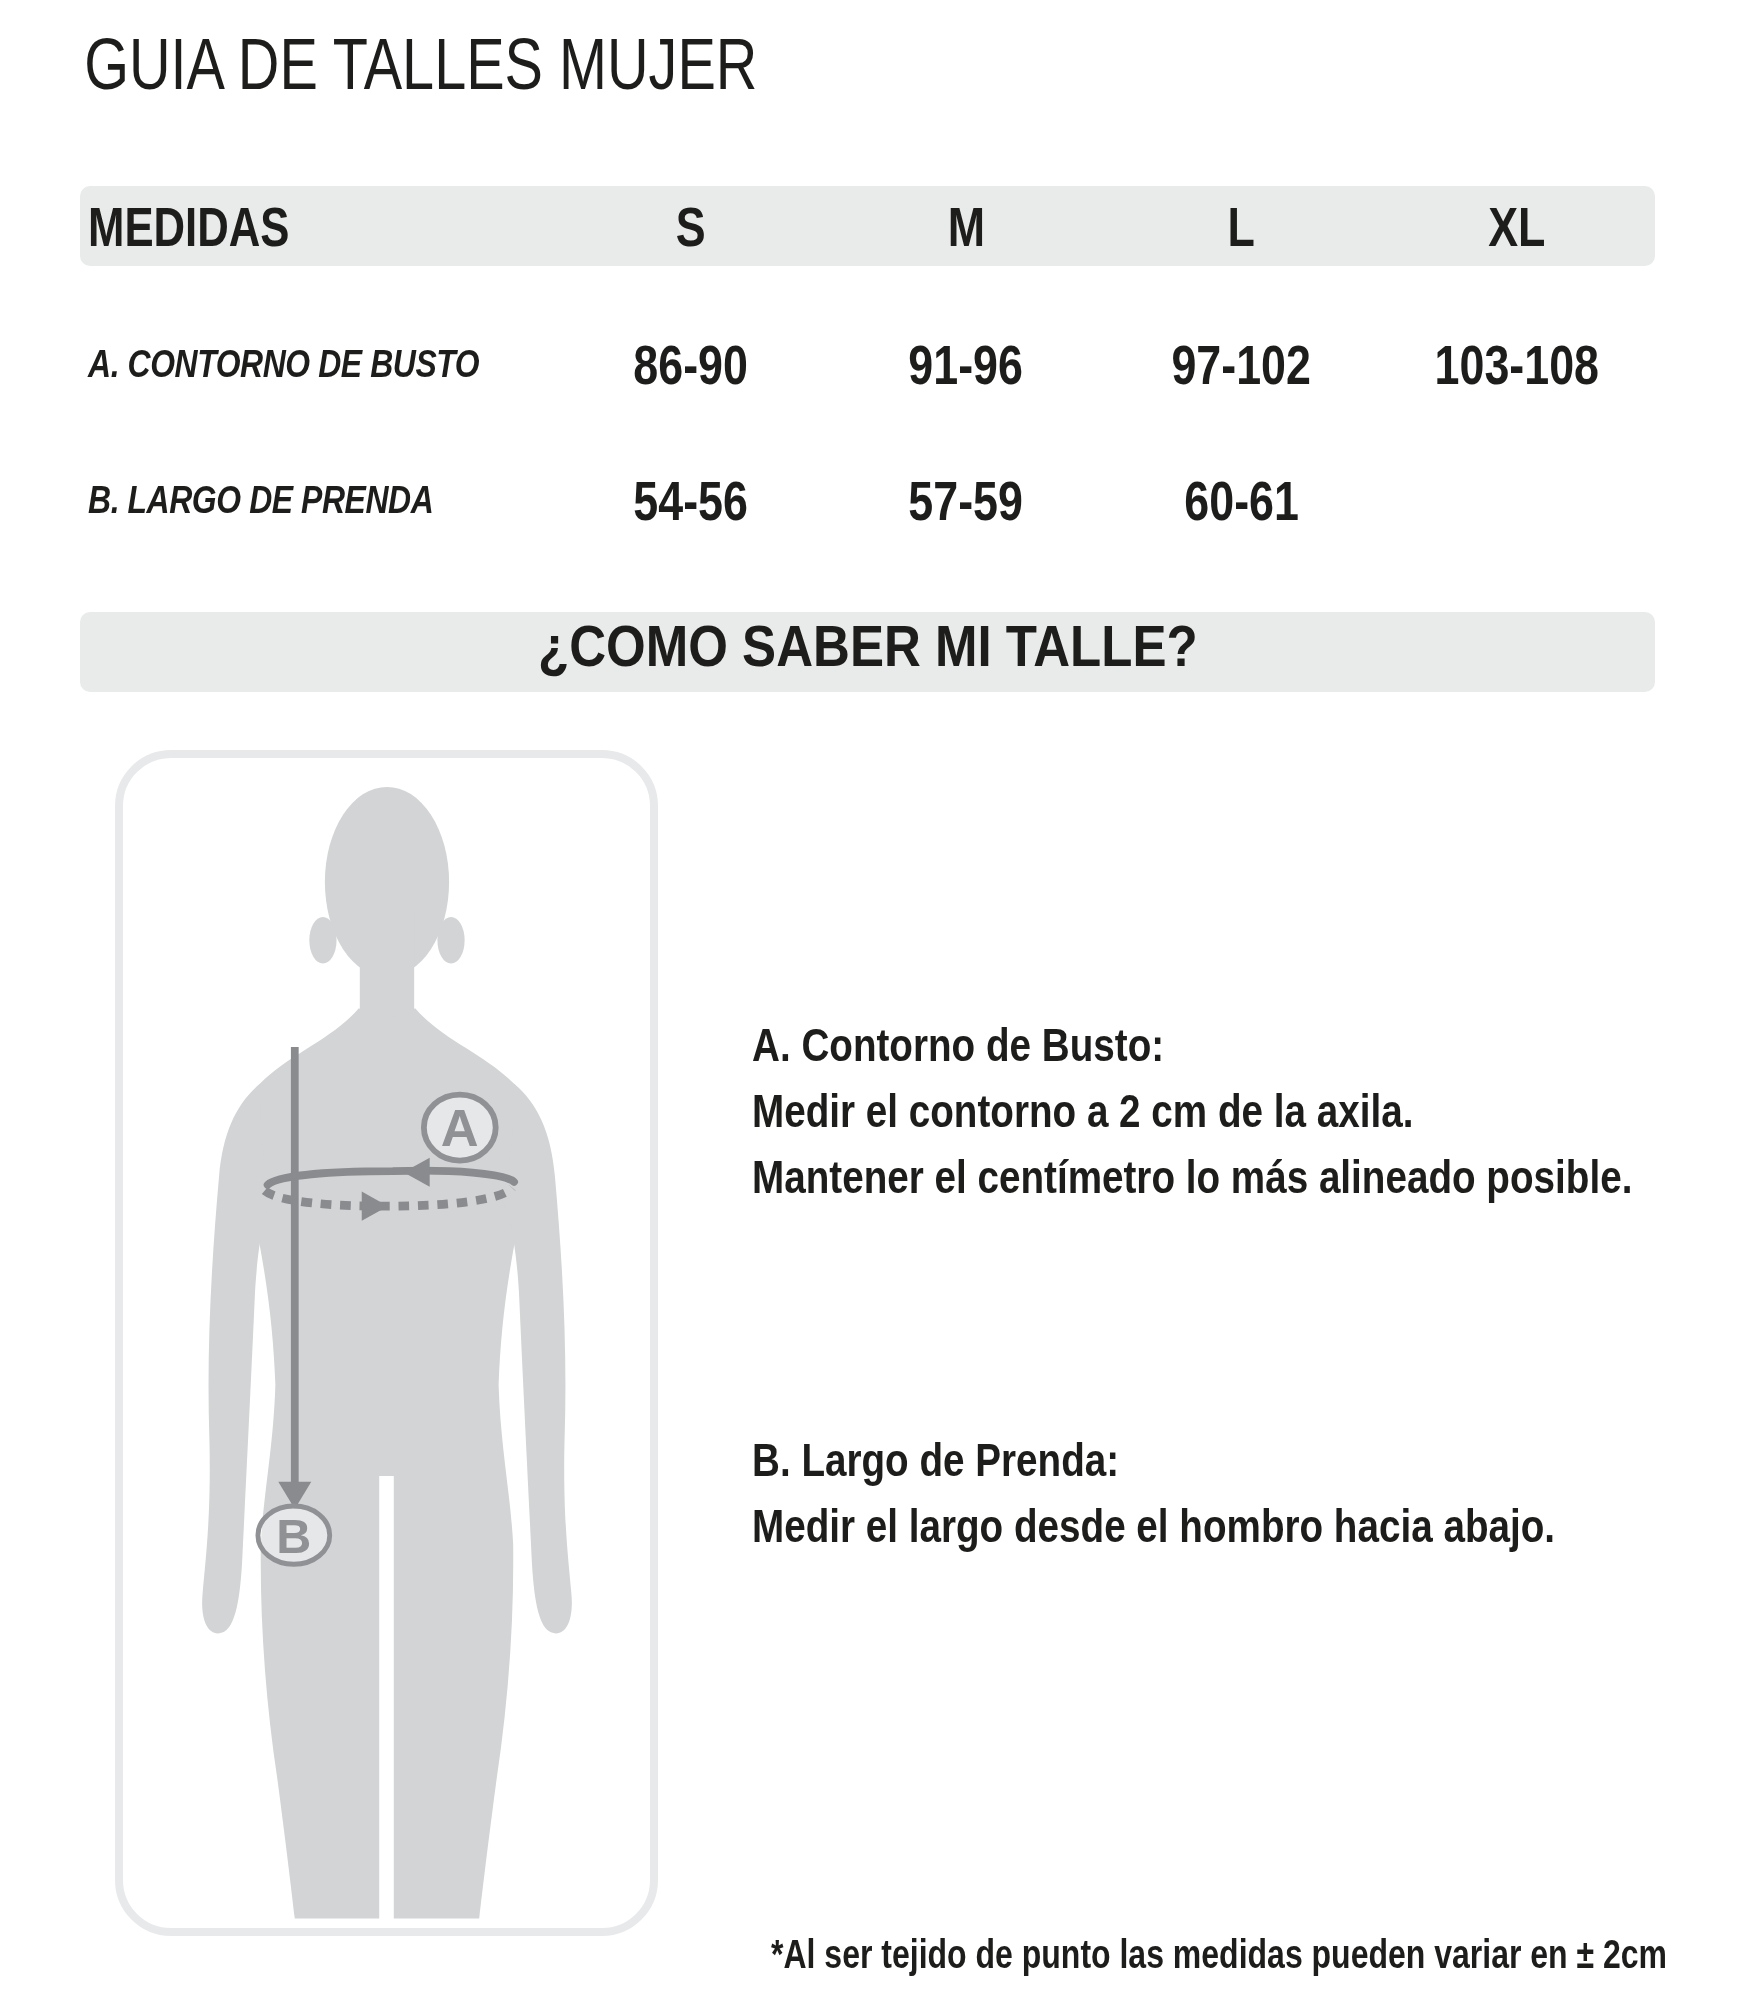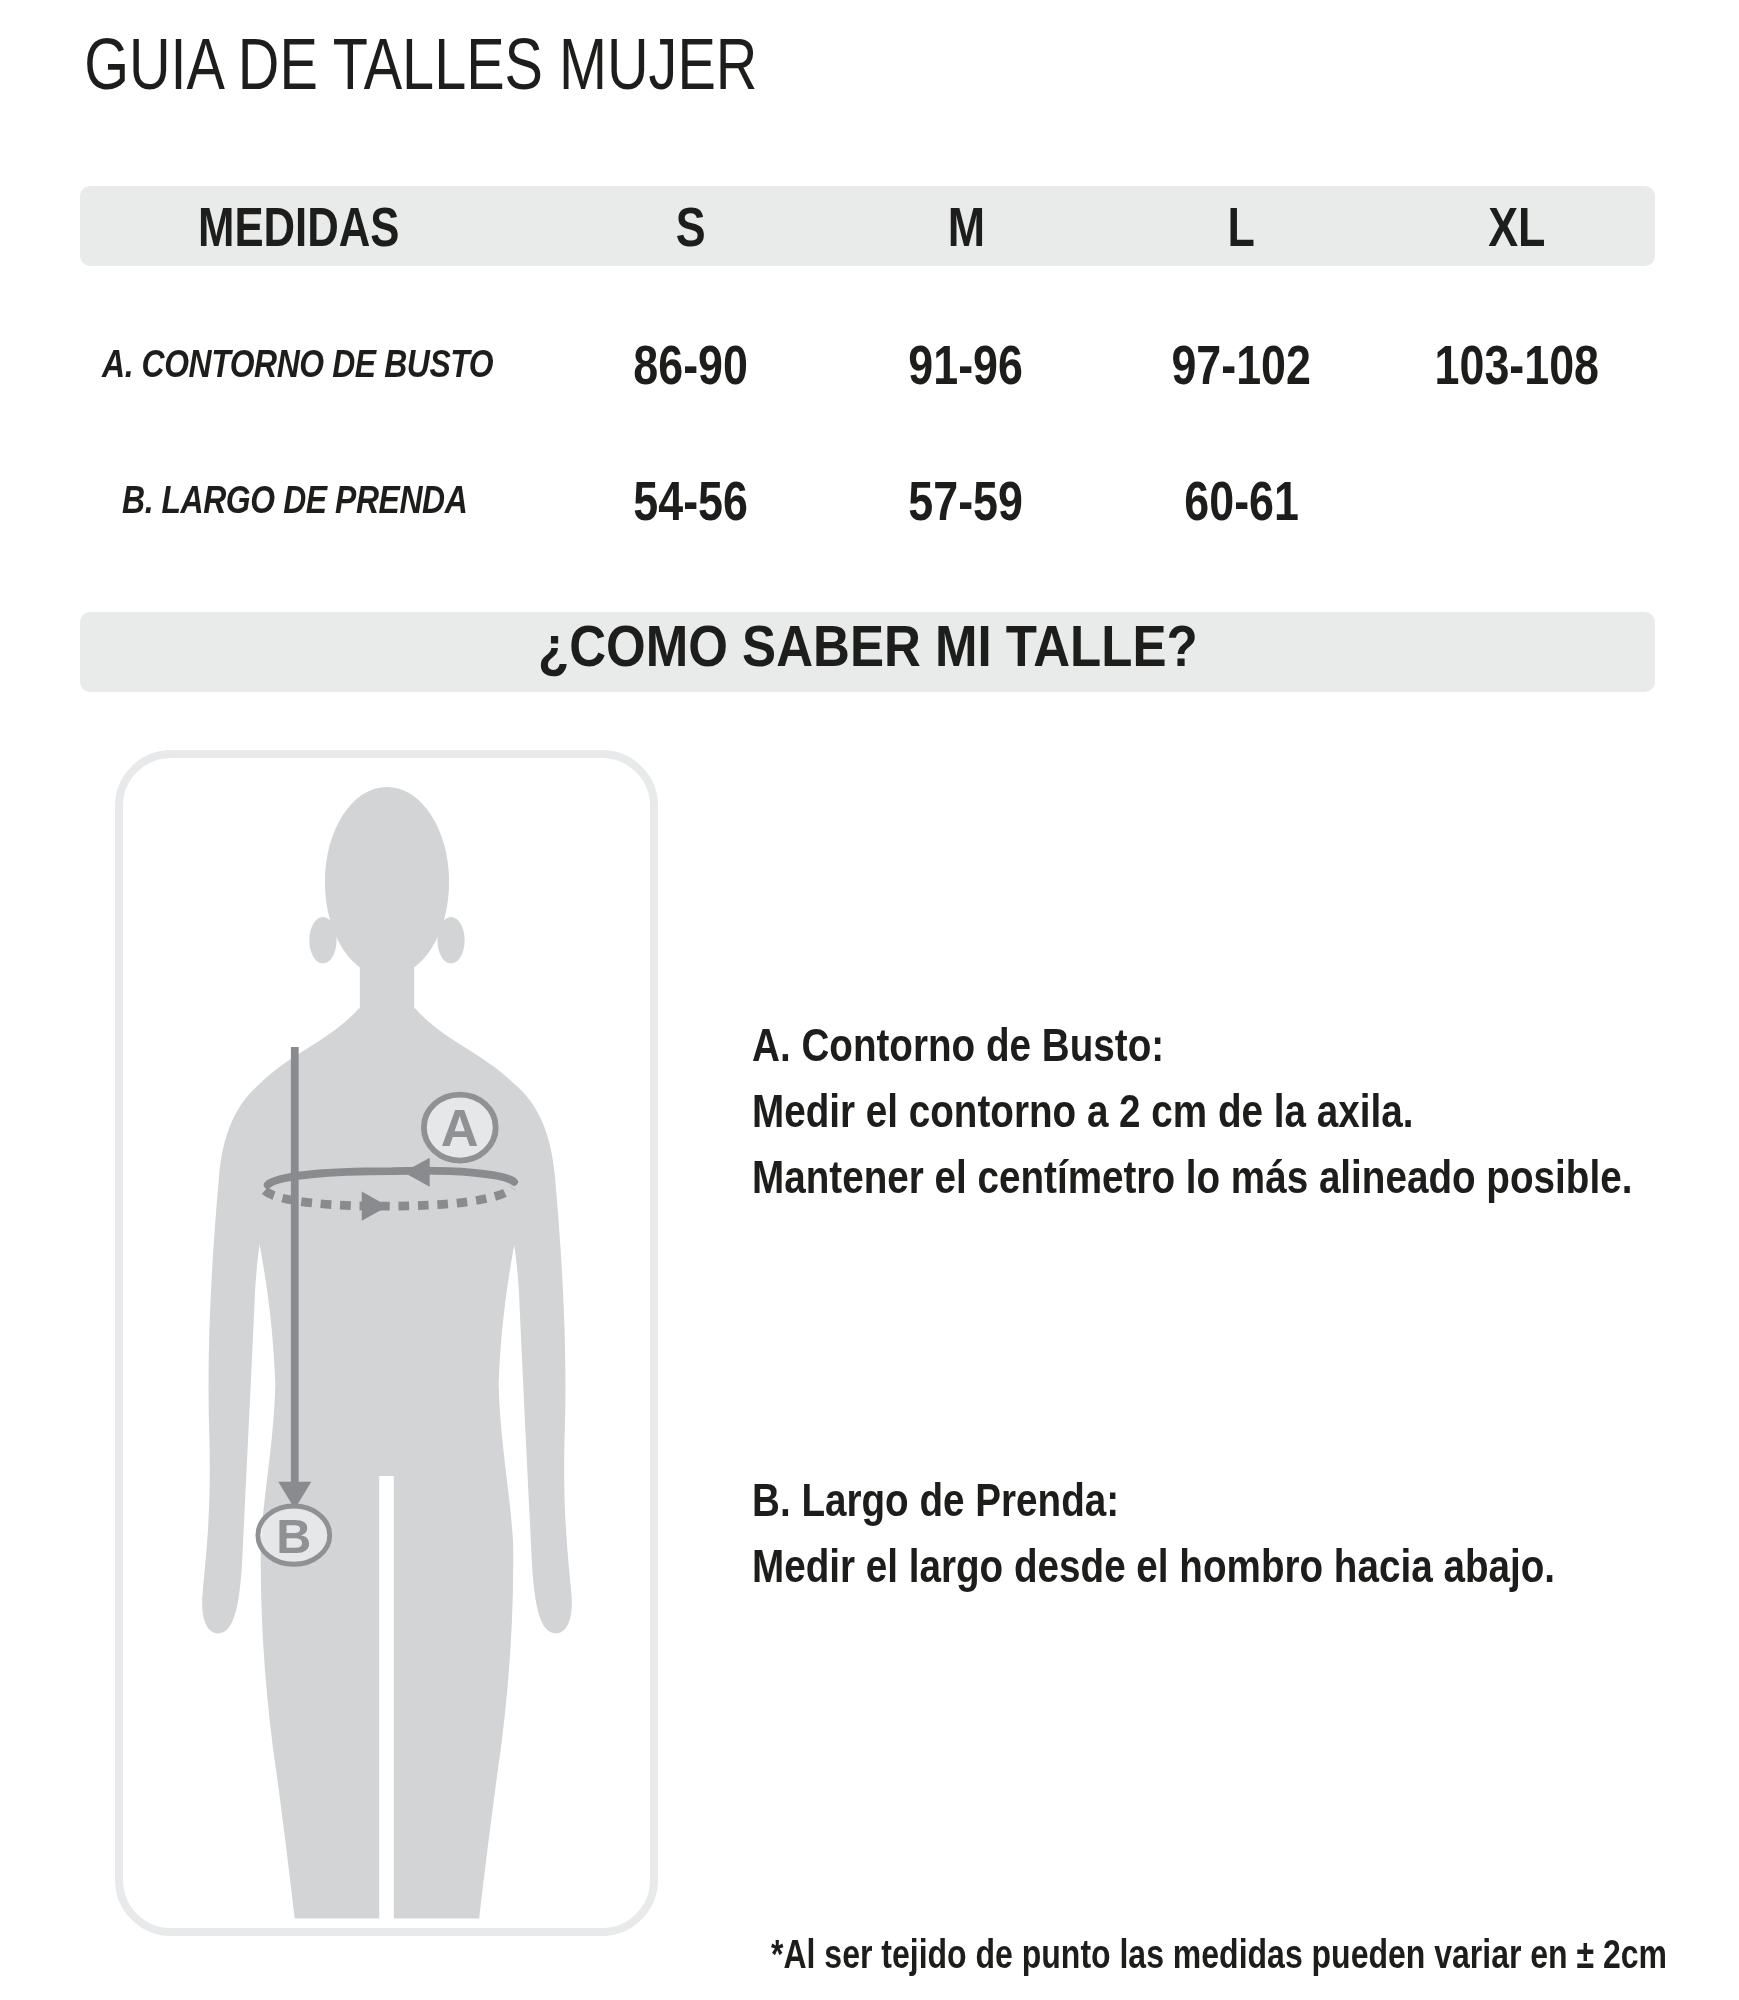--- a/index.html
+++ b/index.html
@@ -25,21 +25,21 @@
   .page-title{
     position:absolute;left:0;top:28px;width:100%;
     text-align:left;font-size:72px;font-weight:400;line-height:1.0;
     letter-spacing:0px;
   }
 
   .trow{position:absolute;left:80px;width:1575px;height:80px;display:flex;align-items:center;}
   .trow.header{background:var(--band-bg);border-radius:10px;top:186px;}
   .trow.row-a{top:324px;}
   .trow.row-b{top:460px;}
-  .c-label{width:30%;padding-left:22px;text-align:center;}
+  .c-label{width:30%;padding-left:8px;text-align:left;}
   .c-val{width:17.5%;text-align:center;}
   .trow.header .c-label{font-size:56px;font-weight:700;}
   .trow.header .c-val{font-size:56px;font-weight:700;}
   .trow .rowlabel{font-size:38px;font-weight:700;letter-spacing:-.5px;font-style:italic;}
   .trow .val{font-size:56px;font-weight:700;}
   .trow.header .c-label .cond-l{transform:scaleX(.78);}
 
   .howto-band{
     position:absolute;left:80px;top:612px;width:1575px;height:80px;
     background:var(--band-bg);border-radius:10px;
@@ -49,21 +49,21 @@
 
   .figure-frame{
     position:absolute;left:115px;top:750px;width:543px;height:1186px;
     border:8px solid var(--frame-border);border-radius:56px;
     overflow:hidden;background:#ffffff;
   }
   .figure-frame svg{display:block;width:100%;height:100%;}
 
   .instr{position:absolute;left:752px;font-size:46px;font-weight:700;line-height:66px;}
   .instr-a{top:1012px;}
-  .instr-b{top:1427px;margin-top:40px;}
+  .instr-b{top:1427px;}
   .instr div{height:66px;}
 
   .footnote{
     position:absolute;right:72px;top:1930px;
     font-size:40px;font-weight:700;line-height:48px;text-align:center;
   }
 </style>
 </head>
 <body>
 

